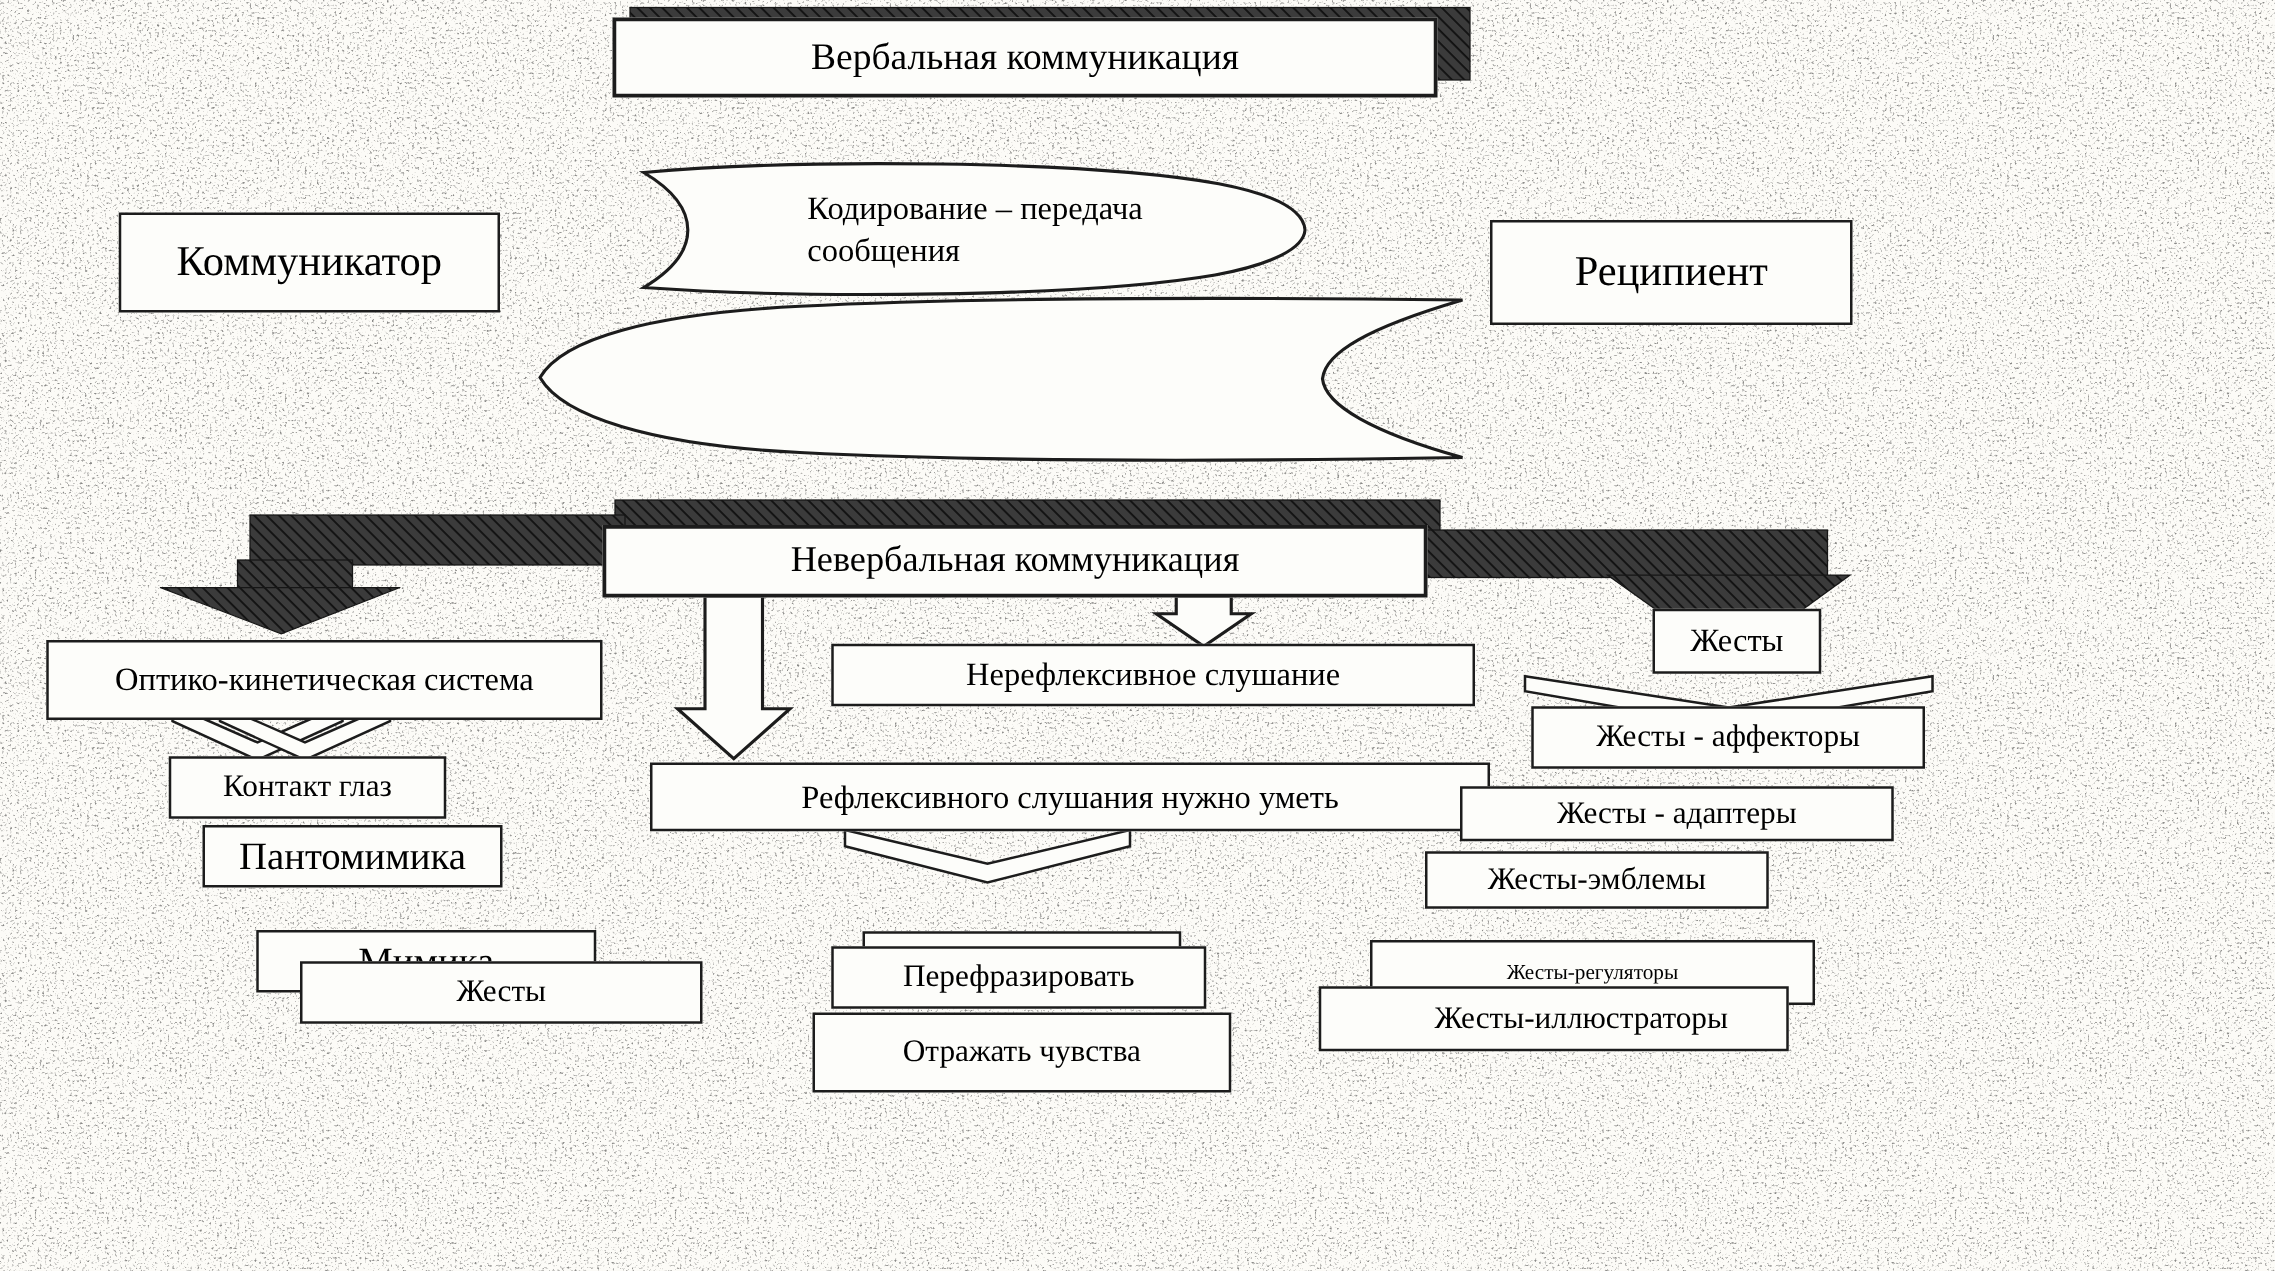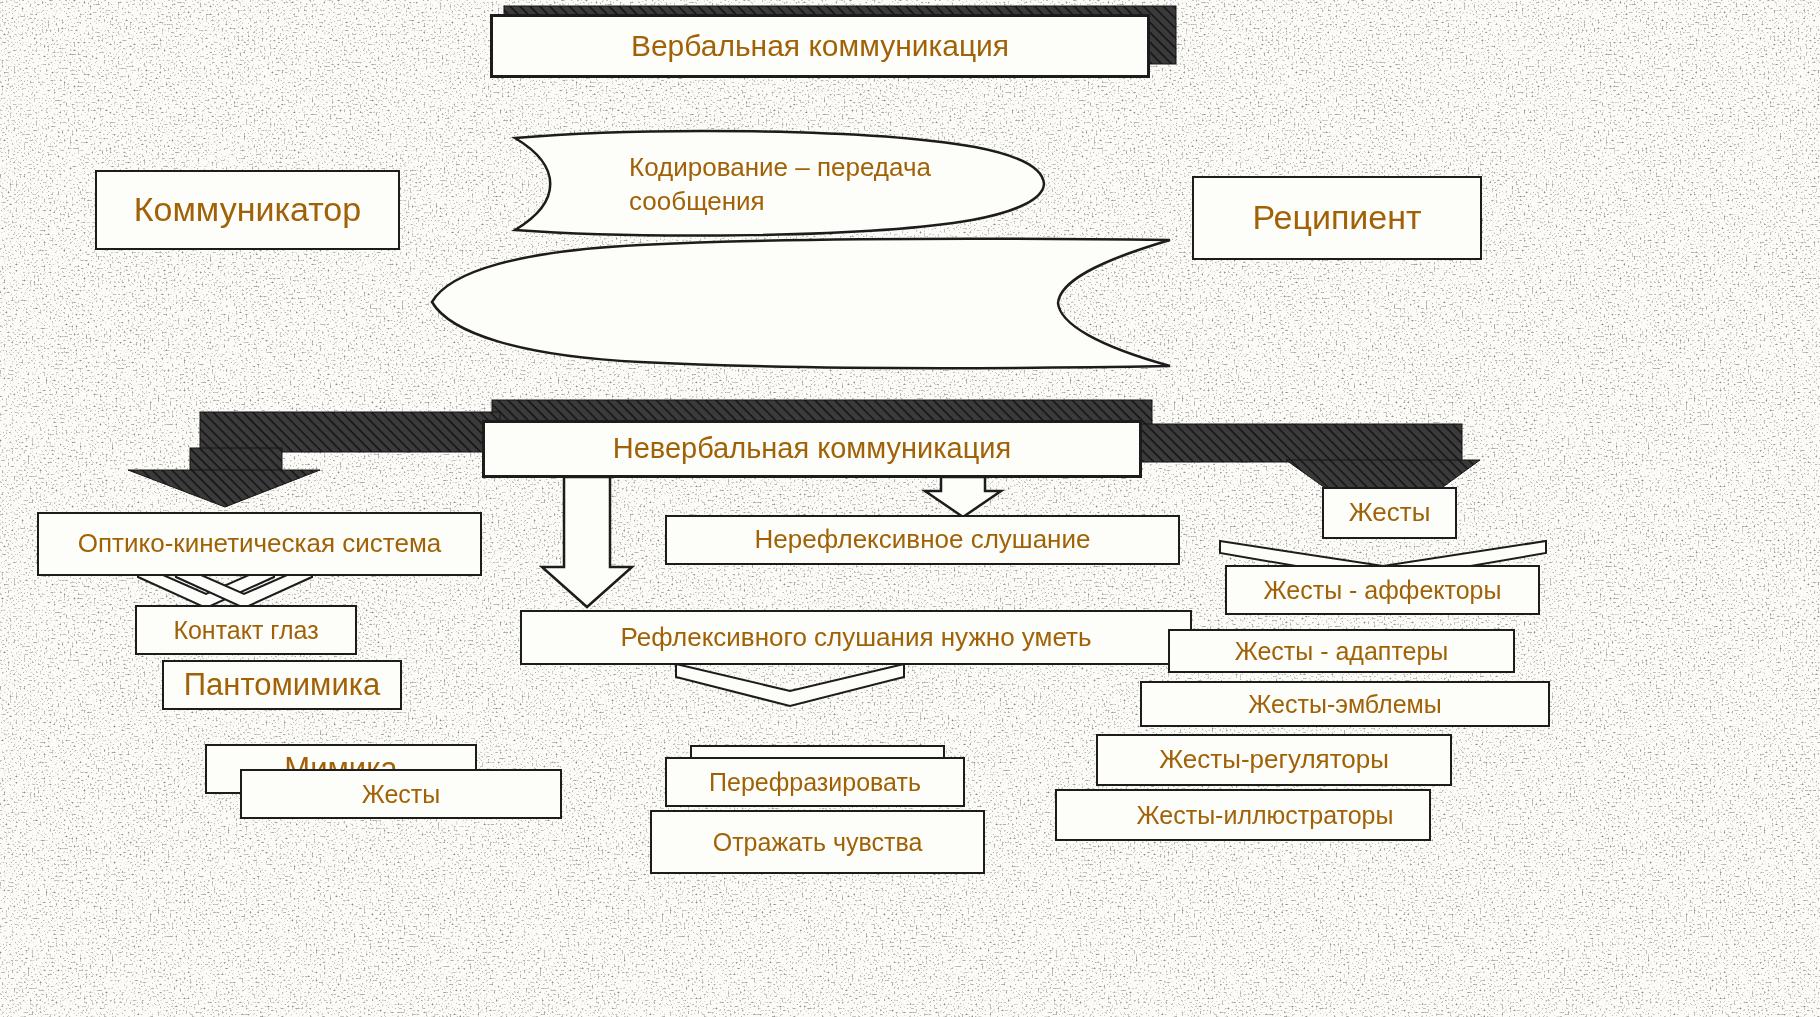--- a/index.html
+++ b/index.html
@@ -1,22 +1,22 @@
 <!DOCTYPE html>
 <html><head>
 <meta charset="utf-8">
 <style>
   html, body { margin: 0; padding: 0; background: #ffffff; }
   .canvas {
     position: relative;
     width: 1820px;
     height: 1017px;
     background: #fcfbf7;
-    font-family: Liberation Sans, sans-serif;
-    color: #a16207;
+    font-family: Liberation Serif, serif;
+    color: #000000;
     overflow: hidden;
   }
   .art {
     position: absolute;
     left: 0; top: 0;
     width: 1820px; height: 1017px;
   }
   .box {
     position: absolute;
     background: #fdfdfa;
@@ -54,22 +54,22 @@
   
   .nonreflexive-box  { left: 665px;  top: 515px; width: 515px; height: 50px; font-size: 26px; }
   .reflexive-box     { left: 520px;  top: 610px; width: 672px; height: 55px; font-size: 26px; }
   .skill-0           { left: 690px;  top: 705px; width: 255px; height: 48px; font-size: 25px; margin-top: 40px; }
   .skill-1           { left: 665px;  top: 757px; width: 300px; height: 50px; font-size: 25px; }
   .skill-2           { left: 650px;  top: 810px; width: 335px; height: 64px; font-size: 25px; }
   
   .gestures-box      { left: 1322px; top: 487px; width: 135px; height: 52px; font-size: 26px; }
   .gest-item-0       { left: 1225px; top: 565px; width: 315px; height: 50px; font-size: 25px; }
   .gest-item-1       { left: 1168px; top: 629px; width: 347px; height: 44px; font-size: 25px; }
-  .gest-item-2       { left: 1140px; top: 681px; width: 410px; height: 46px; font-size: 25px; }
-  .gest-item-3       { left: 1096px; top: 734px; width: 356px; height: 52px; font-size: 26px; }
+  .gest-item-2       { left: 1140px; top: 681px; width: 275px; height: 46px; font-size: 25px; }
+  .gest-item-3       { left: 1096px; top: 752px; width: 356px; height: 52px; font-size: 17px; }
   .gest-item-4       { left: 1055px; top: 789px; width: 376px; height: 52px; font-size: 25px; padding-left: 44px; }
 </style>
 </head>
 <body>
 
 <div class="canvas">
 
   <svg class="art" viewBox="0 0 1820 1017" xmlns="http://www.w3.org/2000/svg">
     <defs>
       <pattern id="hatch" patternUnits="userSpaceOnUse" width="7" height="7" patternTransform="rotate(45)">

